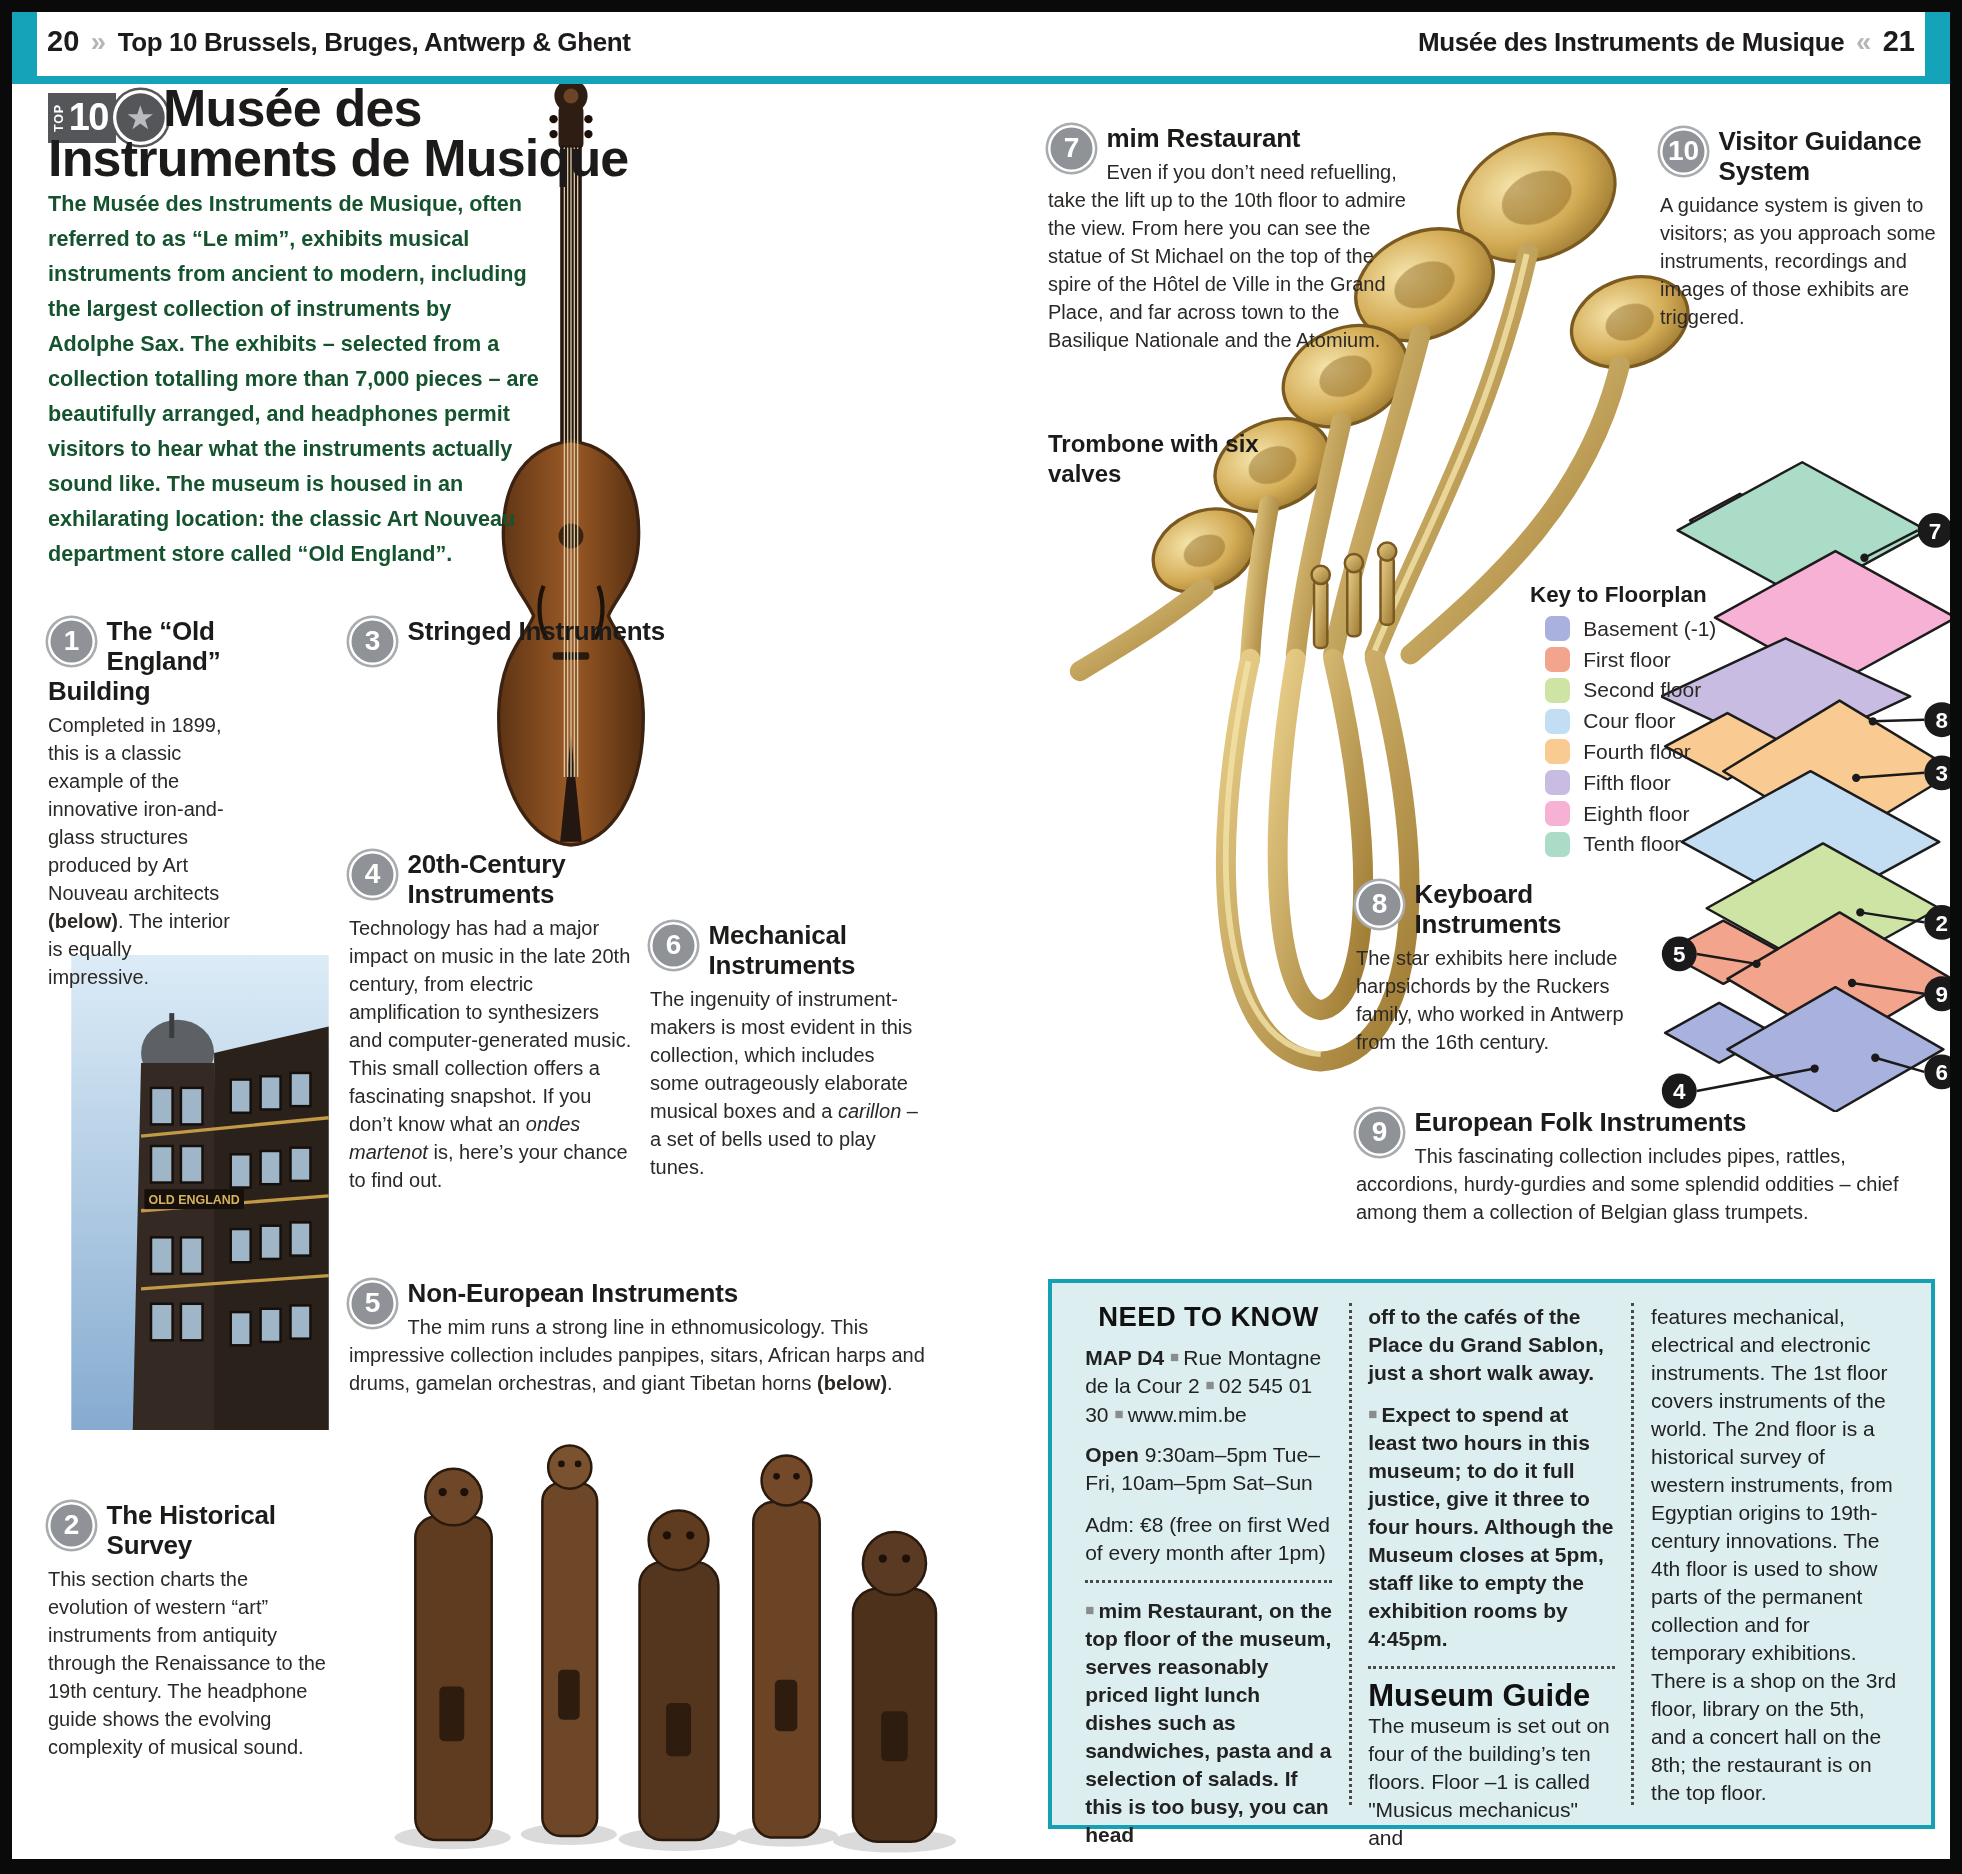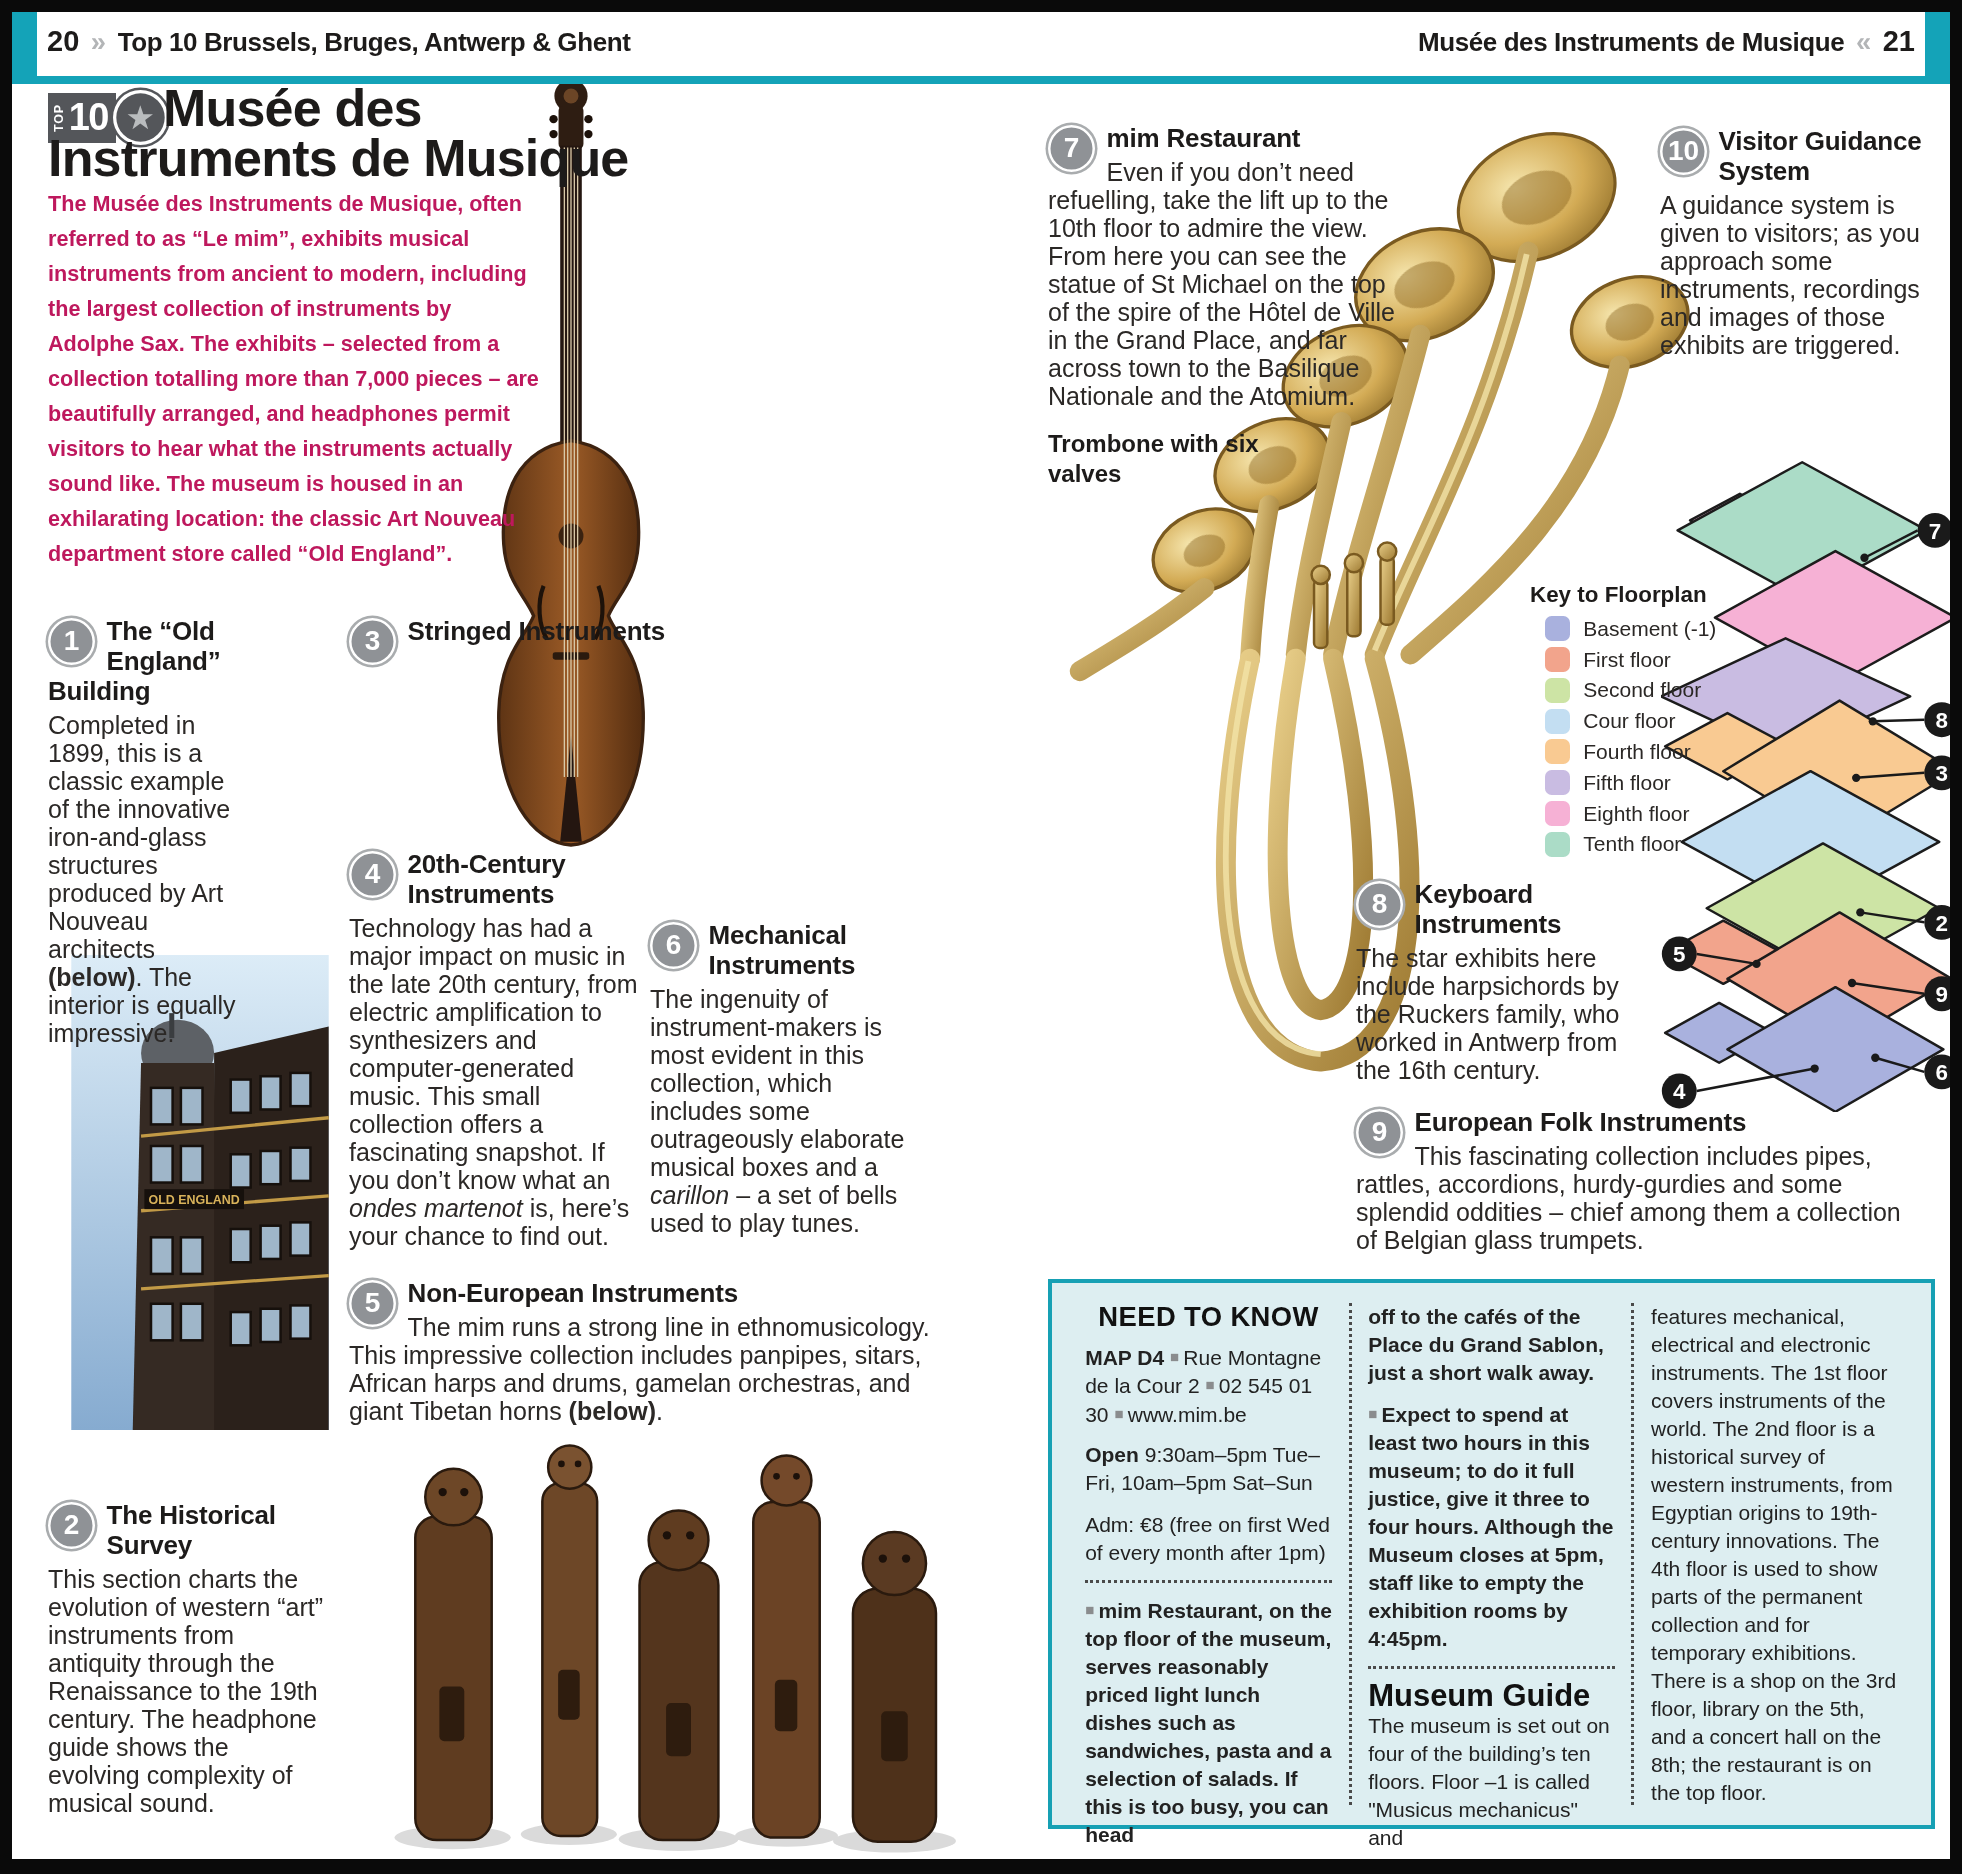--- a/index.html
+++ b/index.html
@@ -27,28 +27,28 @@
   .badge .t{writing-mode:vertical-rl;transform:rotate(180deg);color:#fff;font-size:12.5px;font-weight:700;
             letter-spacing:0.8px;line-height:1;margin-right:3.3px;}
   .badge .n{color:#fff;font-size:38px;font-weight:700;letter-spacing:-1.7px;}
   .badge .starc{width:55px;height:55px;border-radius:50%;background:#54565a;margin-left:-3.3px;
             box-shadow:inset 0 0 0 3.3px #fff, 0 0 0 2.5px #54565a;display:flex;align-items:center;justify-content:center;}
   .badge .star{color:#b9bcbe;font-size:33px;line-height:1;}
 
   .title1{position:absolute;left:163px;top:78px;font-size:52px;font-weight:700;color:#1d1b1a;letter-spacing:-0.8px;z-index:5;}
   .title2{position:absolute;left:48px;top:128px;font-size:52px;font-weight:700;color:#1d1b1a;letter-spacing:-0.8px;z-index:5;}
   .intro{position:absolute;left:48px;top:186px;width:492px;font-size:21.6px;font-weight:700;
-         line-height:35px;color:#be185d;z-index:5;}
+         line-height:35px;color:#14532d;z-index:5;}
 
   .section{position:absolute;z-index:6;}
   .circ{float:left;width:47px;height:47px;border-radius:50%;background:#8f9296;color:#fff;
         font-size:28px;font-weight:700;display:flex;align-items:center;justify-content:center;
         box-shadow:inset 0 0 0 2.5px #fff, 0 0 0 2.5px #a9acae;margin:1.7px 11.6px 5px 0;}
   .section h2{margin:0;font-size:26px;line-height:30px;font-weight:700;color:#1d1b1a;letter-spacing:-0.2px;}
-  .section p{margin:5px 0 0 0;font-size:25px;line-height:28px;color:#2b2826;}
+  .section p{margin:5px 0 0 0;font-size:20px;line-height:28px;color:#2b2826;}
   .b{font-weight:700;} .i{font-style:italic;}
   .sq{color:#8a8c8e;font-size:0.72em;vertical-align:2.5px;}
 
   .caption{position:absolute;left:1048px;top:429px;width:224px;font-size:24px;font-weight:700;
            line-height:30px;color:#1d1b1a;z-index:6;}
 
   .photo{position:absolute;z-index:1;}
 
   
   .legend{position:absolute;left:1530px;top:582px;width:249px;z-index:6;}

